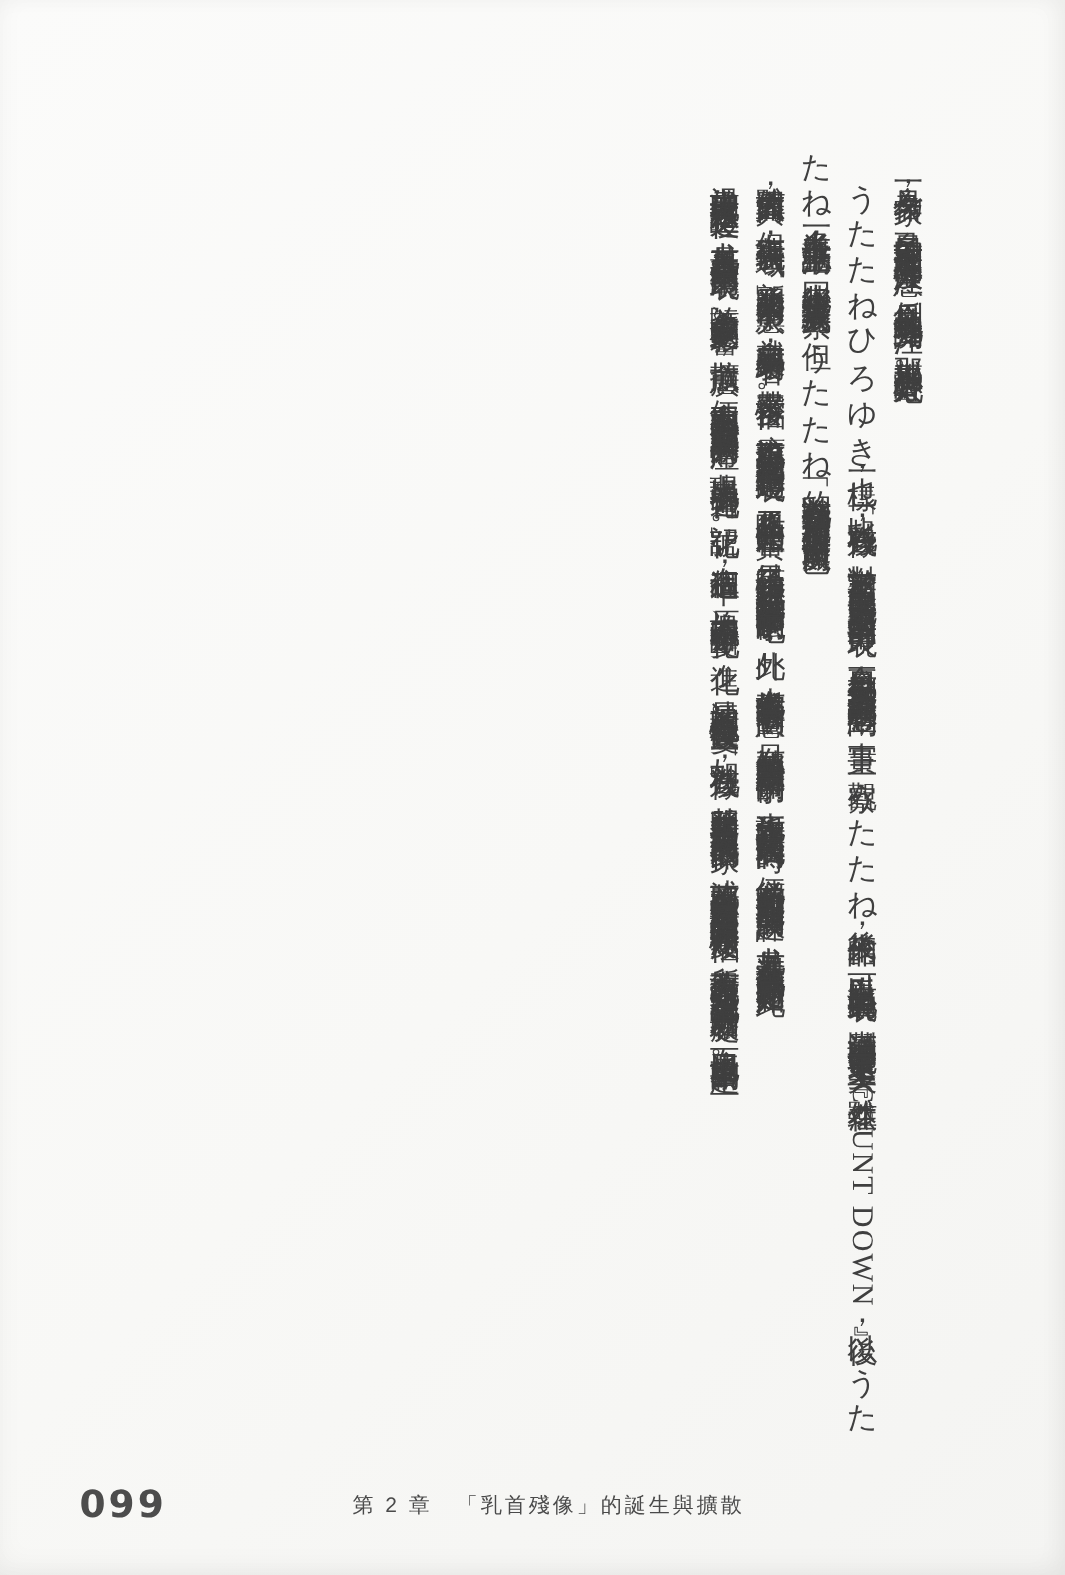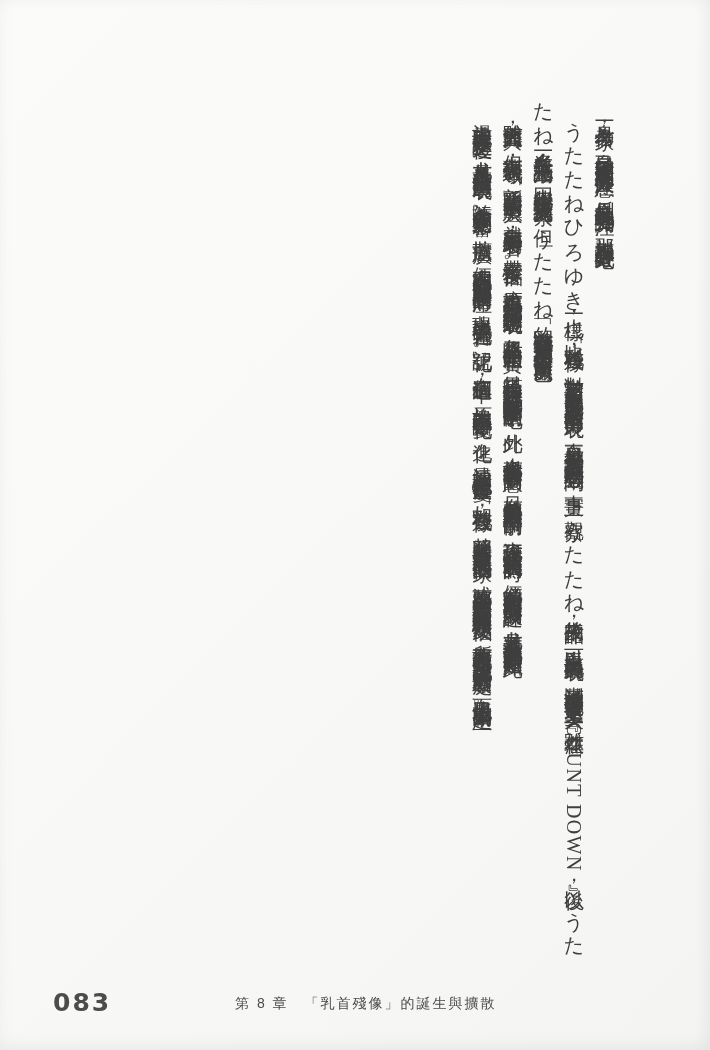--- a/index.html
+++ b/index.html
@@ -75,17 +75,17 @@
 <div class="page">
 
   <div class="body-text">
     <p>身為一名作家，自己最希望被別人注意到的部分沒人注意，反倒是其他的地方受到關注，那感覺想必不會太好吧。</p>
     <p>うたたねひろゆき也一樣，比起「乳首殘像」，對於當初下了最多工夫的「尻臀（屁股左右兩邊最多肉的部分）」表現，直至今日都未受到太多稱讚這件事感到有些納悶。事實上，觀察うたたね後來的作品，可以看出比起乳搖的表現，豐滿漂亮的臀部表現遠遠下了更多工夫。雖然在『COUNT DOWN』以後，うたたね多半在一般雜誌上活動，因此變得較少直接描繪成人元素，但うたたね的「乳首殘像」從頭到尾就只在『羽翼天使』中使用過數次而已。</p>
     <p>雖然會因人而異，但在藝術表現領域，新「發明」帶來的衝擊愈大，就愈容易束縛發明者，帶來眾多苦惱。應該也有不少因為大家都只注意到特定的表現，忽略了作品的整體和本質，結果除了特定表現外誰都不記得該作家創作過什麼的例子吧。此外，也有偏離發明者最初的意圖，只有被曲解的變異版本獨自傳開的例子。也許作家在發明一種藝術表現的同時，便必須時刻面對如何擺脫自身發明的課題。尤其是在還沒有其他武器的新人時期更是如此。</p>
     <p>漫畫的表現技法在誕生之後，尤其是為業界帶來巨大衝擊的表現，隨著愈多作家受到影響、擴散愈廣，便會在不知不覺間變成作家與讀者共同的財產，出現表現的普遍化＝「記號化」。在這個過程中，原本的表現會不斷變化、進化，連最初的意義也會慢慢改變。一如「乳首殘像」，其發明者和因為用了這種表現而成名的作家，或許都曾因為自己想傳達的意圖和讀者的理解相異而深受煩惱。所有藝術表現都會面對「記號化」帶來的好處和壞處。而這也是本書的副主題。</p>
   </div>
 
   <div class="footer">
-    <div class="page-num">083</div>
-    <div class="chapter">第 8 章　「乳首殘像」的誕生與擴散</div>
+    <div class="page-num">099</div>
+    <div class="chapter">第 2 章　「乳首殘像」的誕生與擴散</div>
   </div>
 
 </div>
 
 </body></html>

